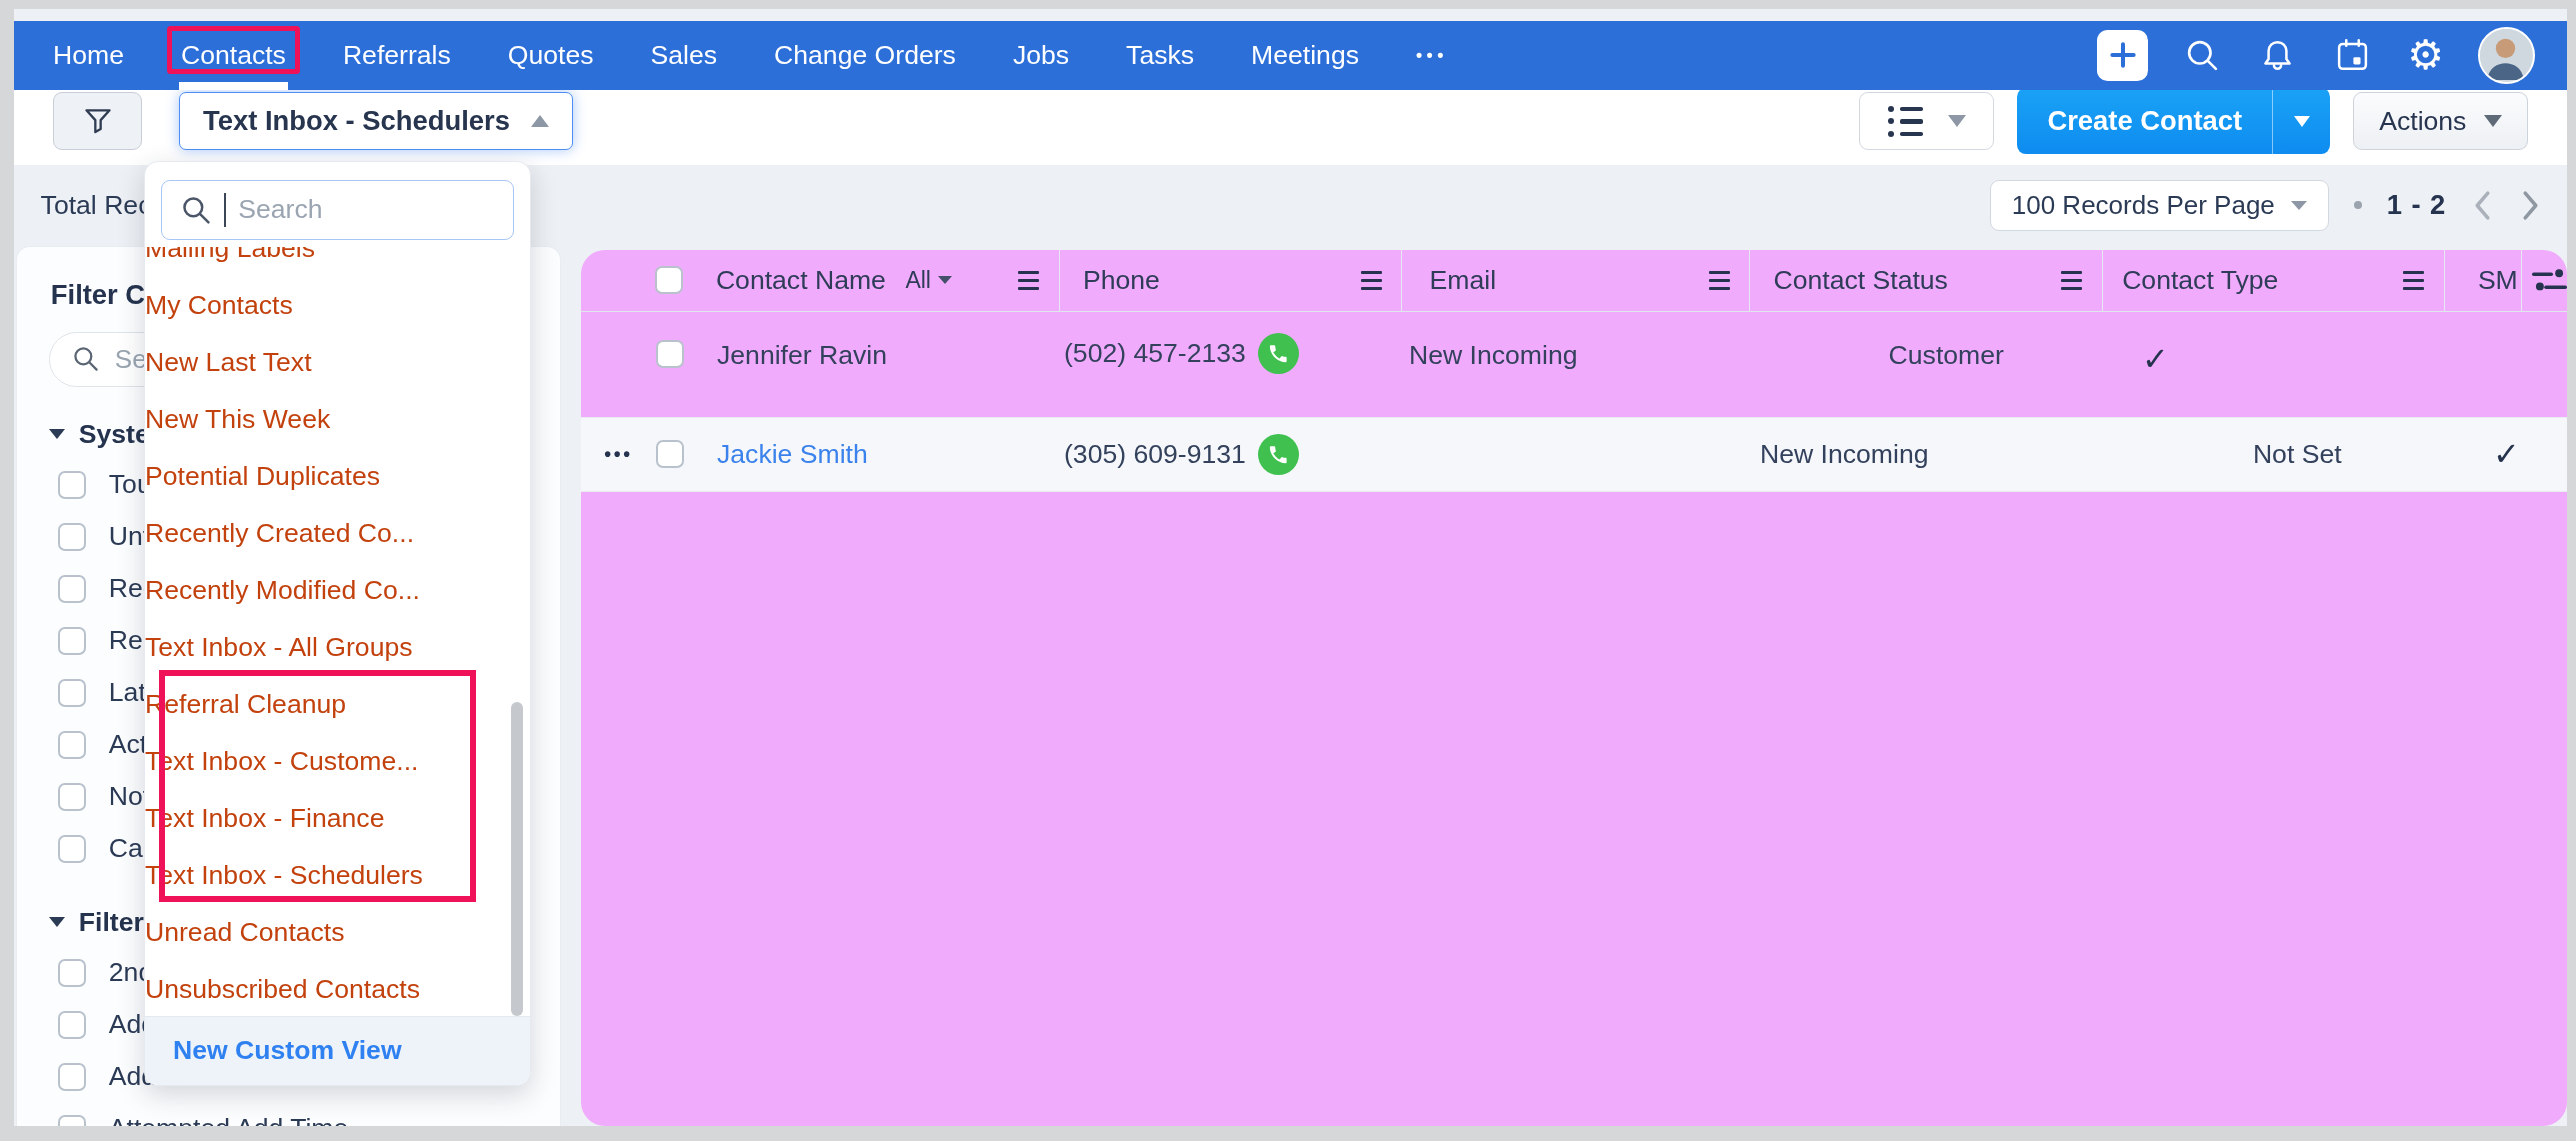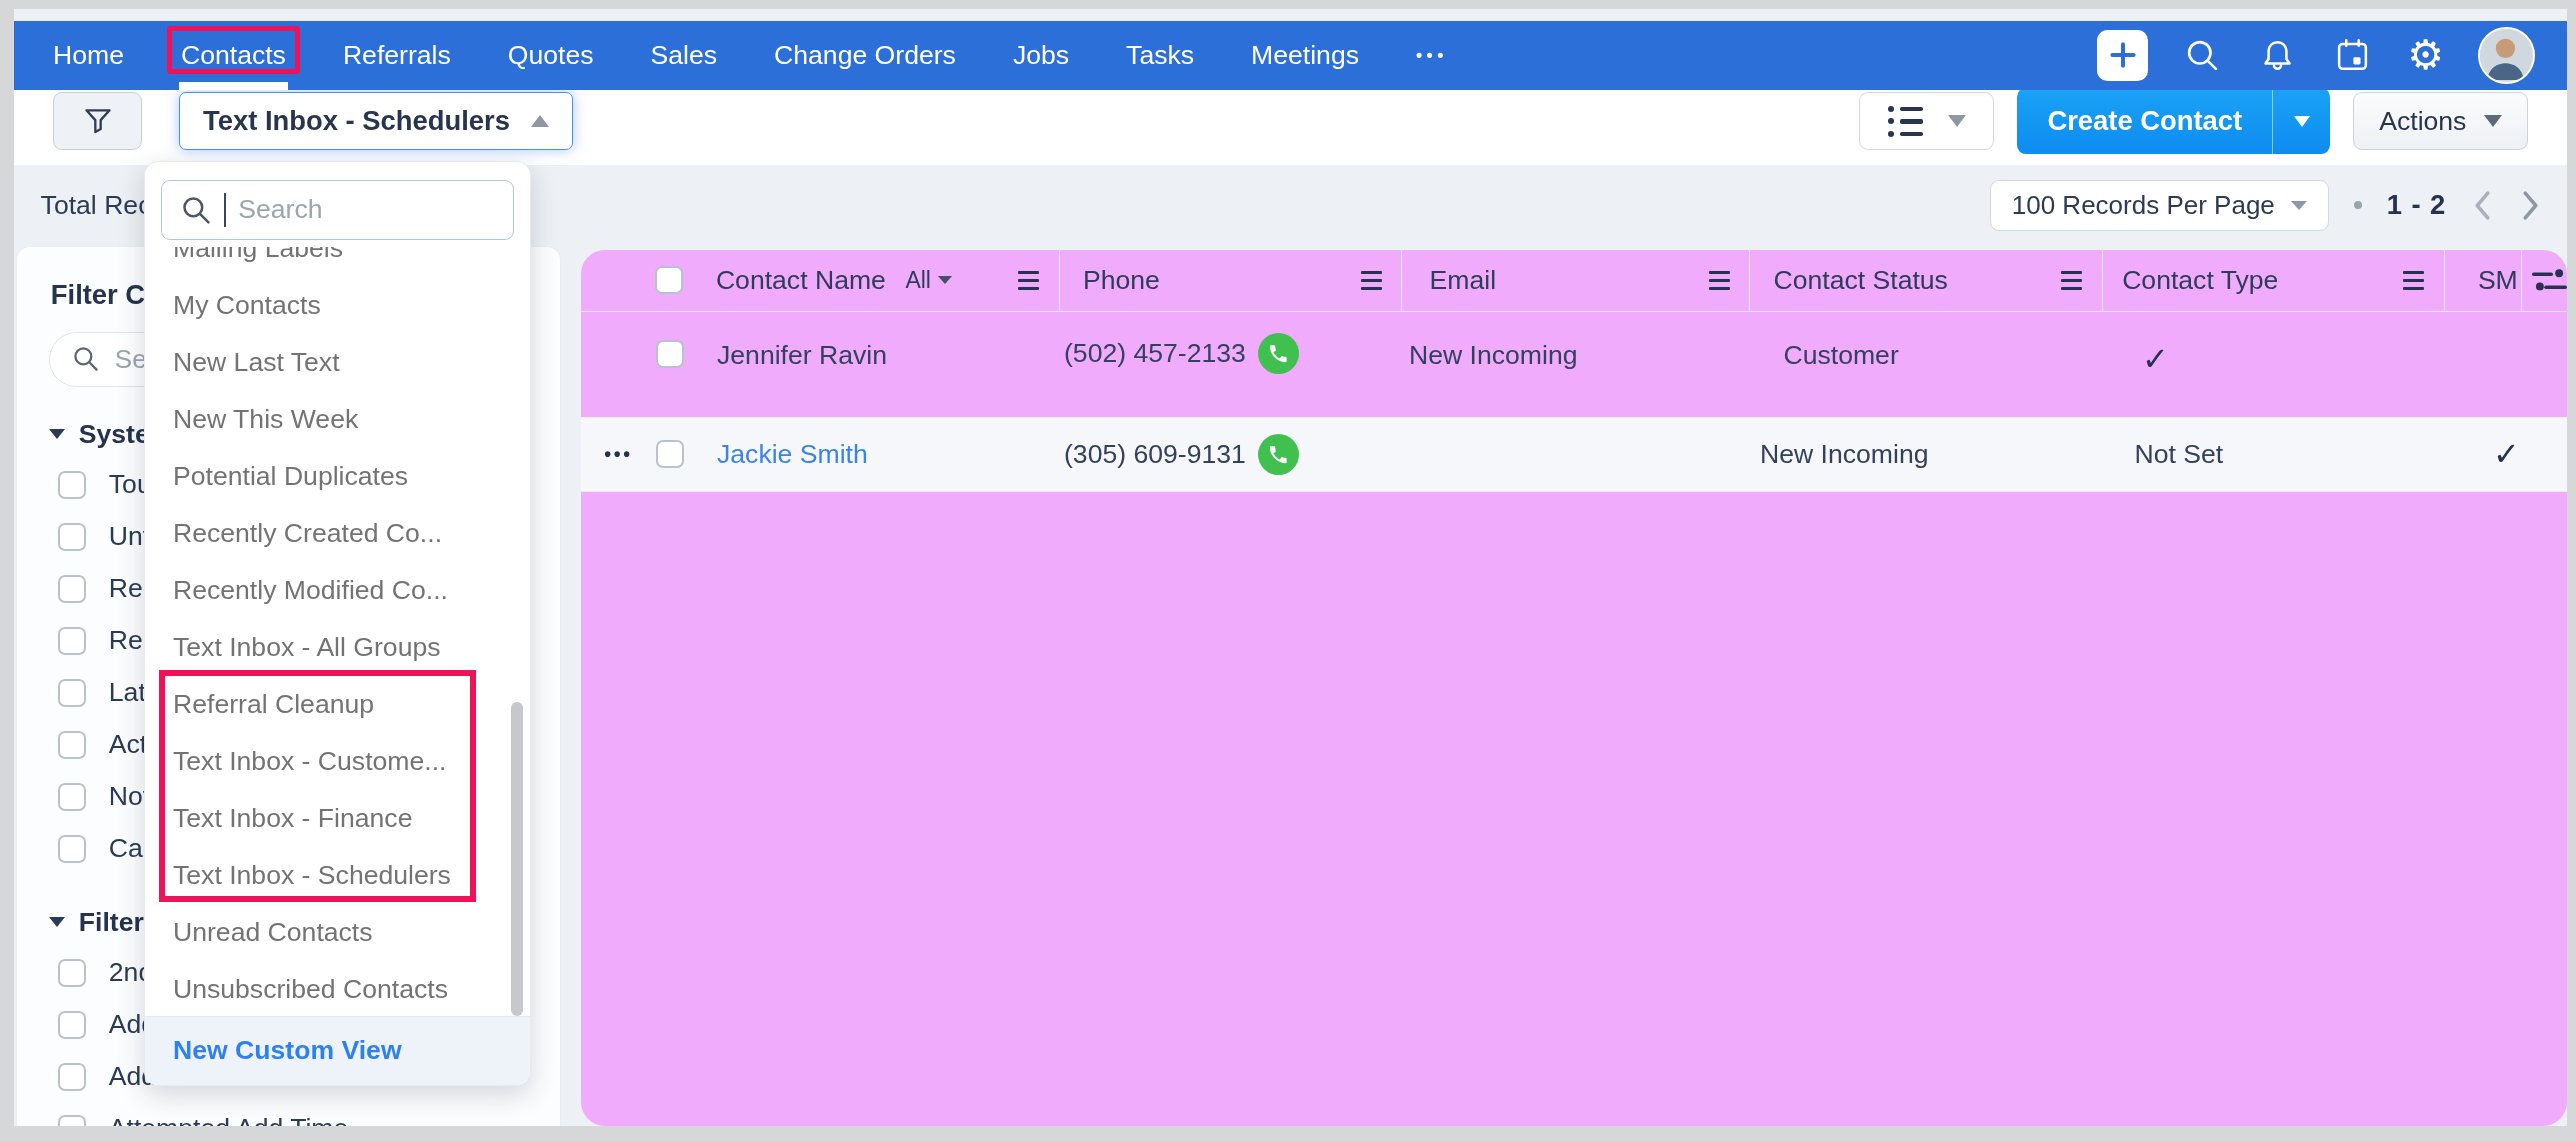--- a/index.html
+++ b/index.html
@@ -64,21 +64,21 @@
   .table-panel { position:absolute; left:567px; top:241px; right:0; bottom:0; background:#f0abfc; border-top-left-radius:16px; overflow:hidden;border-radius:24px; }
   .thead { display:flex; height:62px; align-items:stretch; border-bottom:1.8px solid #dfe6ee; font-size:26.6px; color:#2e3c57; }
   .hcell { display:flex; align-items:center; border-right:1.8px solid #e4eaf0; padding-left:23px; }
   .hcell.nb { border-right:none; }
   .c-gutter { width:75px; justify-content:center; padding-left:0; border-right:none; }
   .c-cb { width:54px; padding-left:0; border-right:none; display:flex; align-items:center; }
   .c-name { width:354px; padding-left:7px; }
   .c-phone { width:345px; }
   .c-email { width:351px; padding-left:27.4px; }
   .c-status { width:355px; }
-  .c-type { width:345px; padding-left:19.5px; }
+  .c-type { width:345px; padding-left:19.5px;justify-content:center; }
   .c-sms { width:77px; padding-left:33px; }
   .c-colicon { flex:1; padding-left:10.6px; border-right:none; display:flex; align-items:center; }
   .hamb { margin-left:auto; margin-right:19.5px; display:flex; flex-direction:column; gap:4.4px; cursor:pointer; flex-shrink:0; }
   .hamb i { display:block; width:21px; height:3.5px; background:#25334e; border-radius:0.9px; }
   .allflt { margin-left:19.5px; display:flex; align-items:center; gap:7px; font-size:23px; cursor:pointer; }
   .mini-caret { width:0; height:0; border-left:7px solid transparent; border-right:7px solid transparent; border-top:8.9px solid #44506a; }
   .trow { display:flex; font-size:26.6px; color:#33415c; border-bottom:1.8px solid #e9edf2; }
   .trow .cell { display:flex; }
   .row1 { height:106px; }
   .row1 .cell { align-items:flex-start; padding-top:28px; }
@@ -92,21 +92,21 @@
   .email-txt { max-width:285px; word-break:break-all; line-height:37px; }
   .checkmark { font-size:32px; color:#25334e; }
 
   
   .dropdown { position:absolute; left:130px; top:152px; width:387px; height:925px; background:#fff; border:0.9px solid #e6eaf0; border-radius:14px; box-shadow:0 8.9px 26.6px rgba(30,40,60,.18); z-index:40; }
   .dd-search { position:absolute; left:16px; right:16px; top:17.7px; height:60px; border:1.8px solid #a6c6f5; border-radius:8.9px; display:flex; align-items:center; padding-left:17.7px; gap:12.4px; background:#fff; }
   .dd-search input { border:none; outline:none; font-size:26.6px; color:#2b3a55; width:266px; font-family:inherit; background:transparent; }
   .dd-search input::placeholder { color:#9aa5b1; }
   .text-caret { width:1.8px; height:34px; background:#3b4656; }
   .dd-list { position:absolute; left:0; right:17.7px; top:85px; height:767px; overflow:hidden; }
-  .dd-item { height:57px; display:flex; align-items:center; padding-left:28px; font-size:26.6px; color:#737373; white-space:nowrap; cursor:pointer; }
+  .dd-item { height:57px; display:flex; align-items:center; font-size:26.6px; color:#c2410c; white-space:nowrap; cursor:pointer; }
   .dd-item:first-child { margin-top:-26.6px; }
   .dd-scroll { position:absolute; right:7px; top:540px; width:12.4px; height:314px; border-radius:7px; background:#c5c8cd; cursor:pointer; }
   .dd-footer { position:absolute; left:0; right:0; bottom:0; height:69px; background:#eef3f9; border-top:0.9px solid #e3e9f0; border-radius:0 0 14px 14px; display:flex; align-items:center; padding-left:28px; }
   .dd-footer span { color:#2f80f0; font-size:26.6px; font-weight:700; cursor:pointer; }
   .dd-redbox { position:absolute; left:14px; top:508px; width:317px; height:232px; border:6.2px solid #ef1259; z-index:45; pointer-events:none; }
 </style>
 </head>
 <body>
 
 <div class="window">

